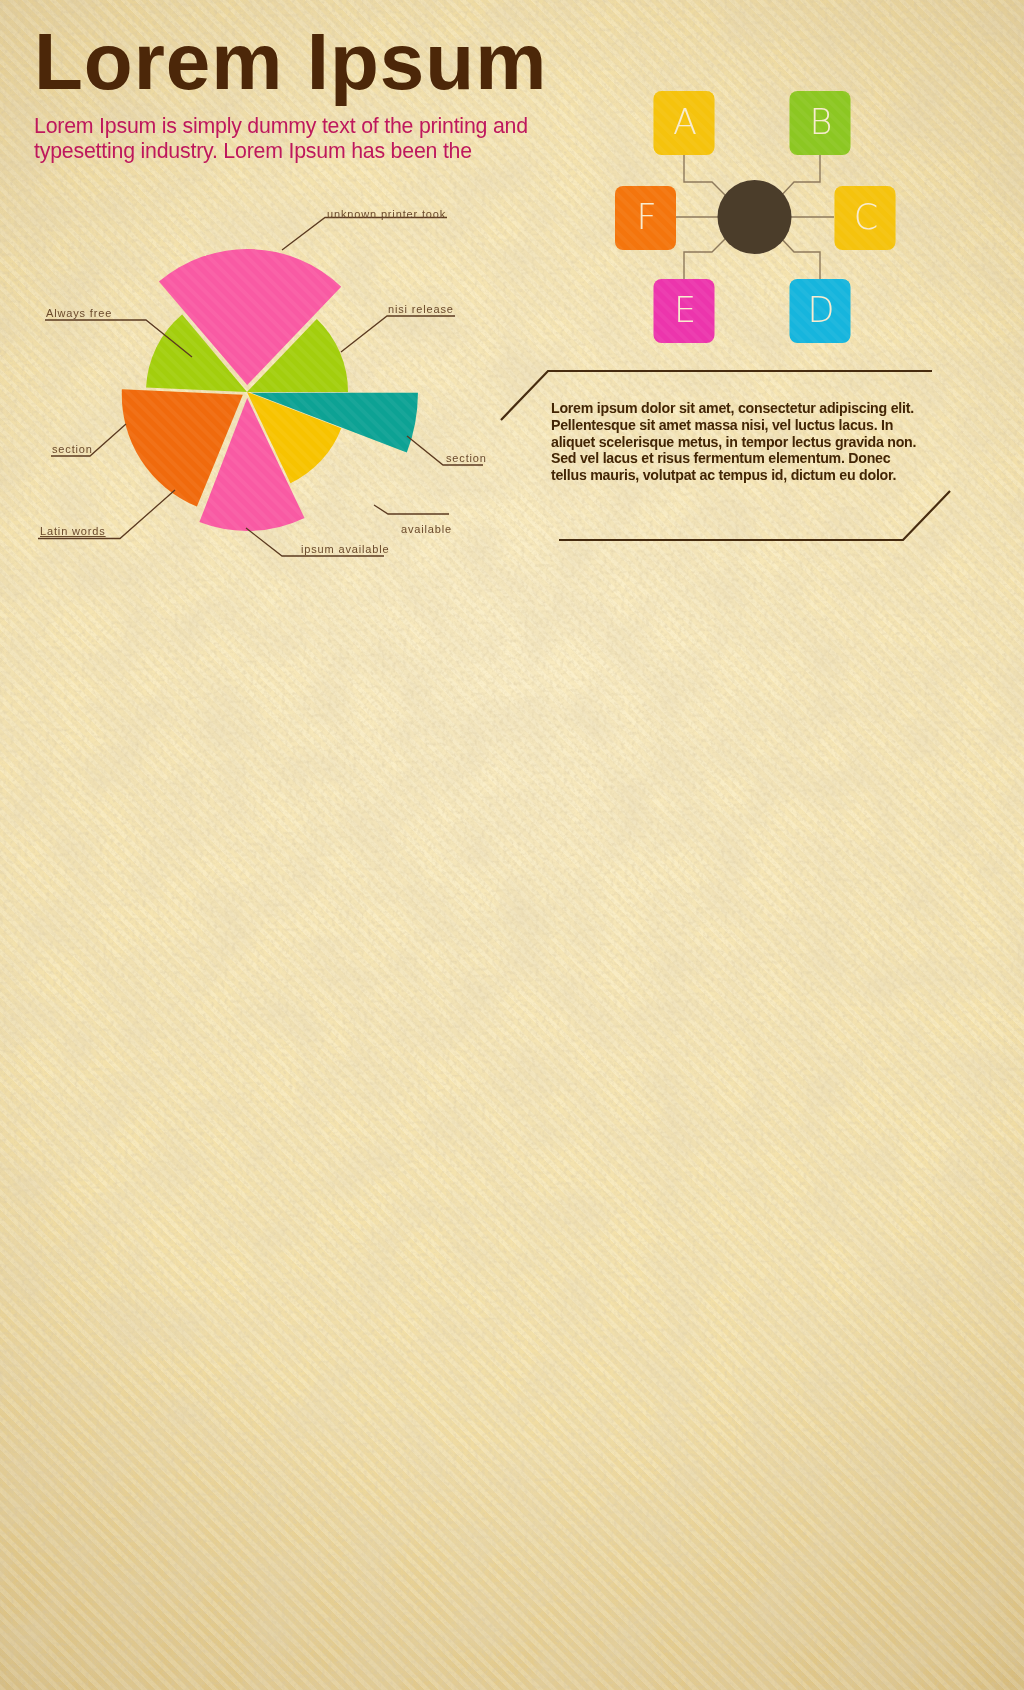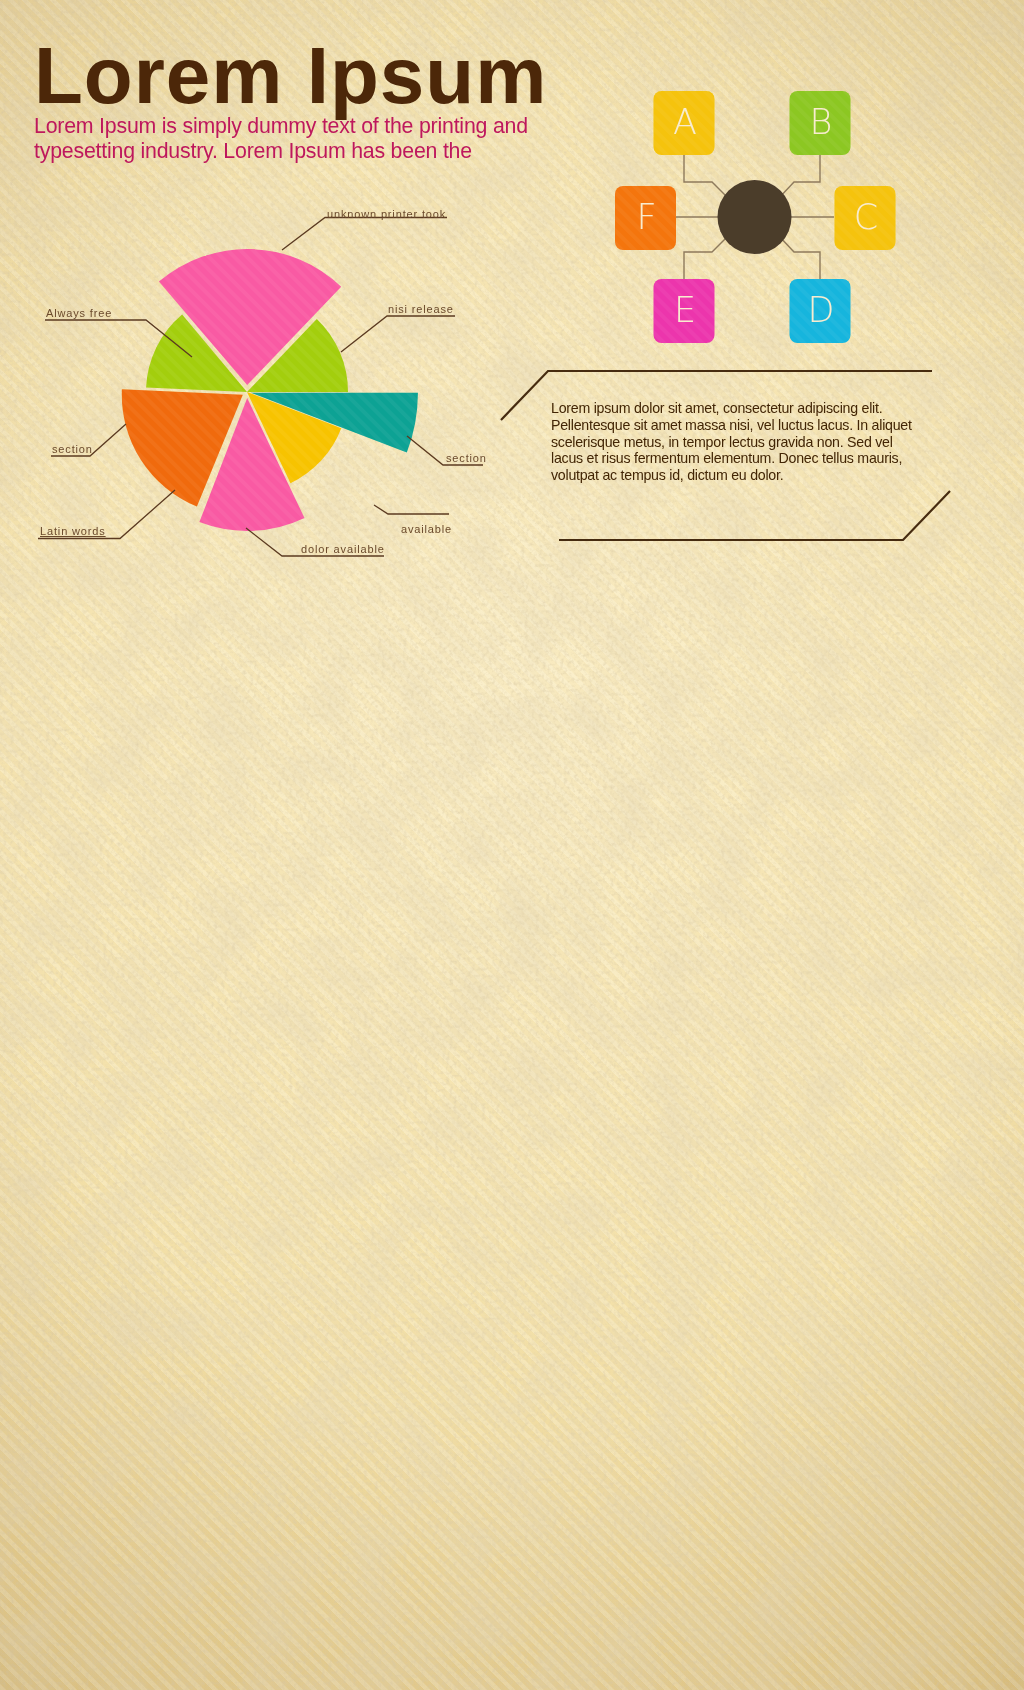--- a/index.html
+++ b/index.html
@@ -11,28 +11,28 @@
   .abs{position:absolute;}
 
   
   #bgbase{background:
     repeating-linear-gradient(45deg, rgba(255,250,228,0.30) 0px, rgba(255,250,228,0.30) 4px,
       rgba(255,250,228,0) 5px, rgba(255,250,228,0) 10px),
     radial-gradient(ellipse 135% 80% at 50% 40%, #f9ebc1 0%, #f3e0a8 48%, #e6cd8d 82%, #dcc184 100%);}
   #bgvig{background:radial-gradient(ellipse 90% 72% at 50% 46%, rgba(0,0,0,0) 55%, rgba(120,80,25,0.10) 88%, rgba(110,72,20,0.18) 100%);}
 
   
-  #title{left:34px;top:36px;font-size:80px;font-weight:bold;color:#4c2709;letter-spacing:1.0px;line-height:1;}
+  #title{left:34px;top:22px;font-size:80px;font-weight:bold;color:#4c2709;letter-spacing:1.0px;line-height:1;}
   #subtitle{left:34px;top:114px;font-size:21.3px;color:#be185d;line-height:25px;font-weight:400;letter-spacing:-0.2px;}
 
   
   .lbl{font-size:11px;color:#6b4a2c;letter-spacing:0.85px;white-space:nowrap;font-family:"Liberation Sans",sans-serif;}
 
   
-  .btext{color:#422505;font-weight:normal;}
+  .btext{color:#422505;font-weight:bold;}
   #tb1{left:551px;top:400px;width:374px;font-size:14.2px;line-height:16.8px;letter-spacing:-0.25px;}
 </style>
 </head>
 <body>
 
 <div id="page">
   <div class="layer" id="bgbase"></div>
   <svg class="layer" id="bgtex" width="1024" height="1690">
     <defs>
       <filter id="gcoarse" x="0" y="0" width="100%" height="100%">
@@ -92,21 +92,21 @@
       <path d="M246,528 L282,556 L384,556"></path>
       <path d="M175,490 L120,538.5 L38,538.5"></path>
       <path d="M126,424 L90,456 L51,456"></path>
       <path d="M192,357 L146,320 L45,320"></path>
     </g>
   </svg>
   <div class="abs lbl" style="left:327px;top:208px;">unknown printer took</div>
   <div class="abs lbl" style="left:388px;top:303px;">nisi release</div>
   <div class="abs lbl" style="left:446px;top:452px;">section</div>
   <div class="abs lbl" style="left:401px;top:501px;margin-top:22px;">available</div>
-  <div class="abs lbl" style="left:301px;top:543px;">dolor available</div>
+  <div class="abs lbl" style="left:301px;top:543px;">ipsum available</div>
   <div class="abs lbl" style="left:40px;top:525px;text-decoration:underline;">Latin words</div>
   <div class="abs lbl" style="left:52px;top:443px;">section</div>
   <div class="abs lbl" style="left:46px;top:307px;">Always free</div>
 
   <svg class="layer" id="hubdiag" width="1024" height="1690">
     <g fill="none" stroke="#8e7a5c" stroke-width="1.4">
       <path d="M684,155 L684,182 L712,182 L729,199"></path>
       <path d="M820,155 L820,182 L794,182 L778,199"></path>
       <path d="M834,217 L791,217"></path>
       <path d="M676,217 L718,217"></path>

